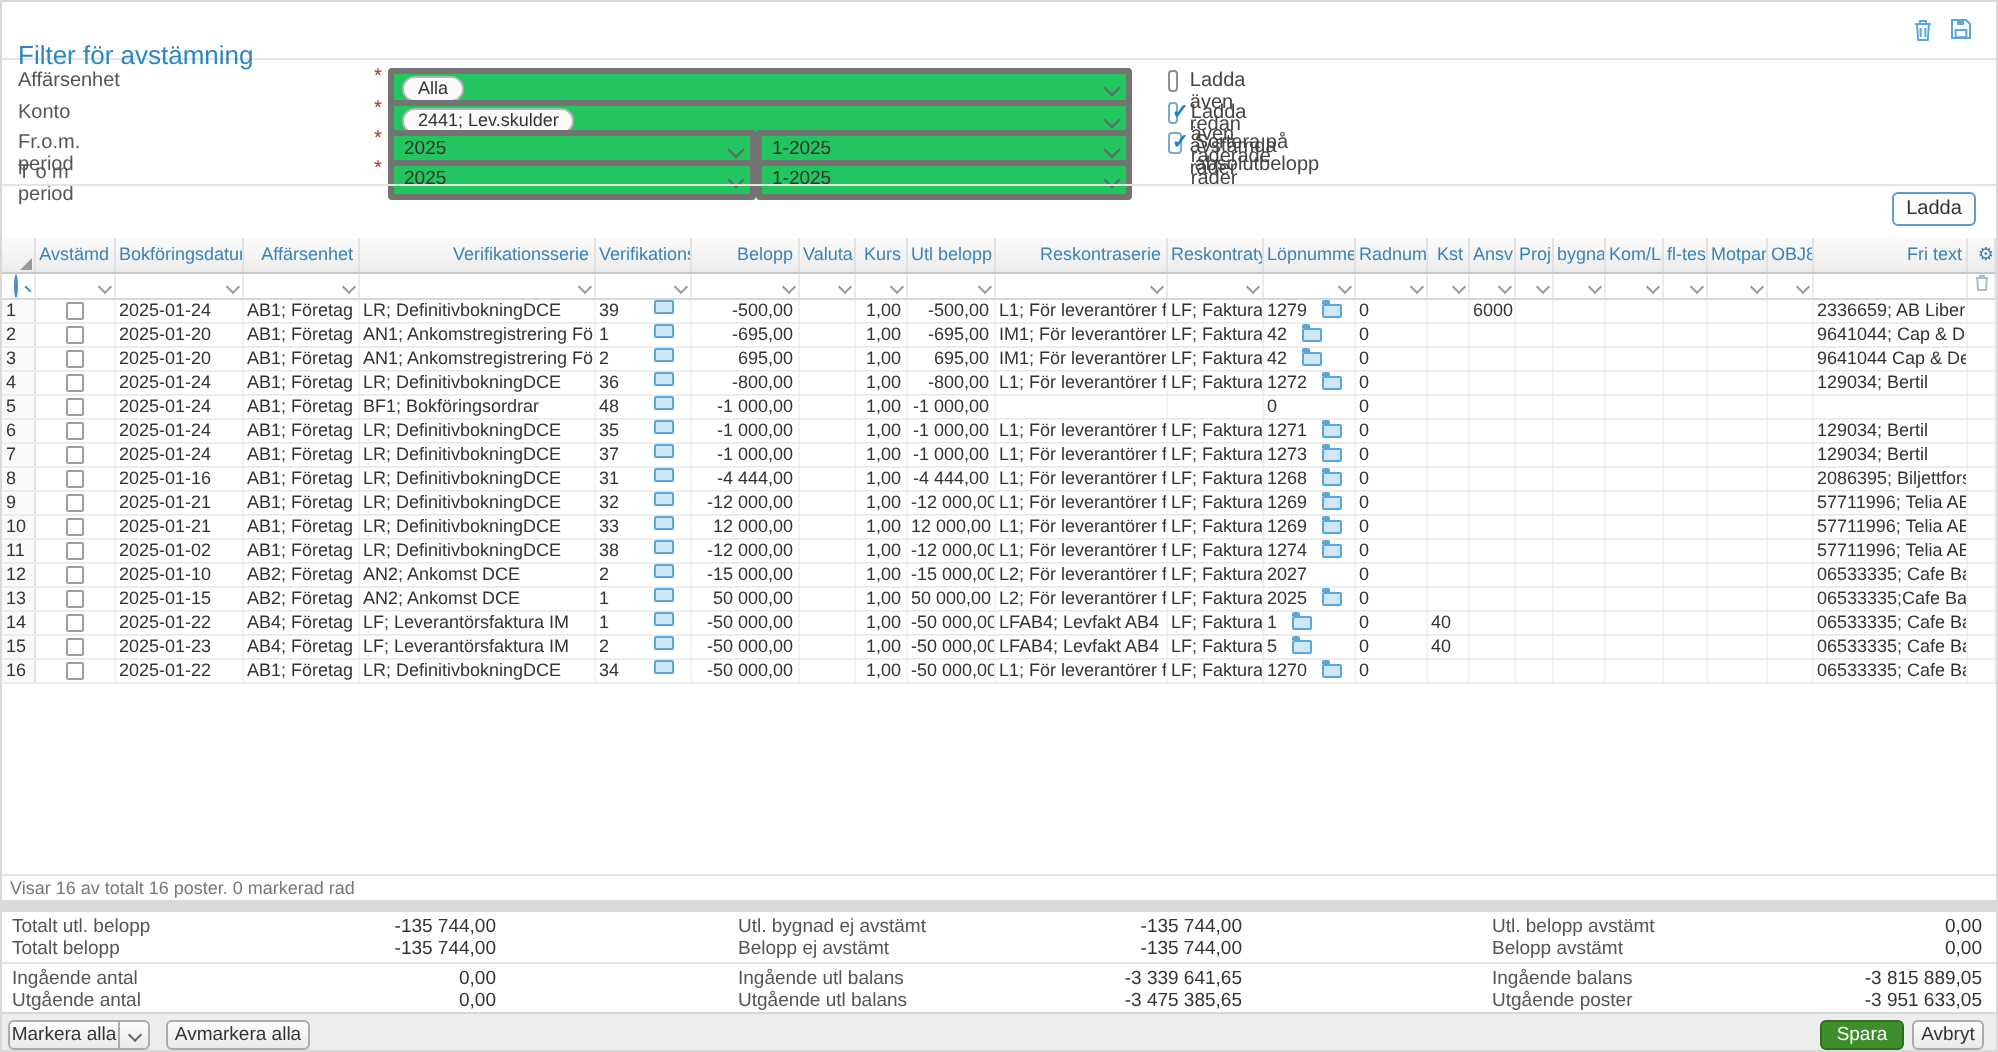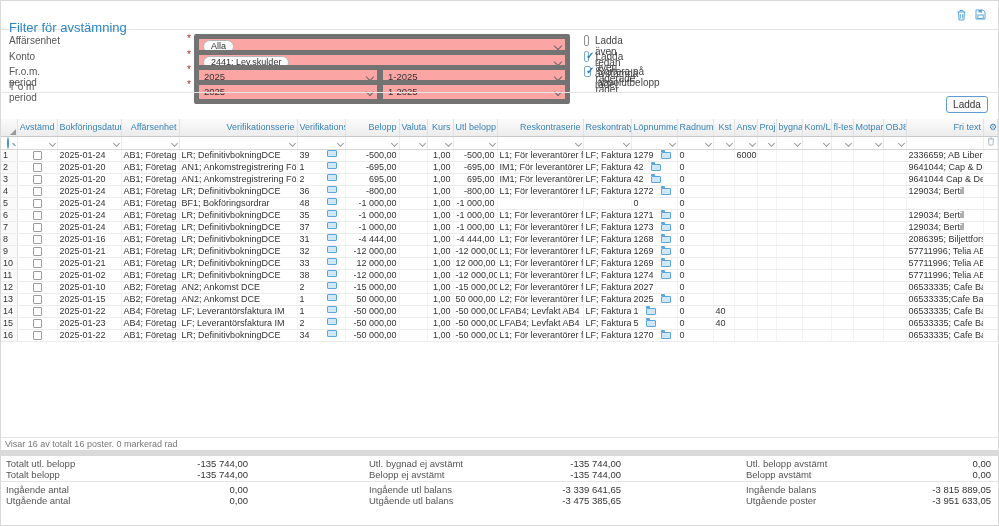--- a/index.html
+++ b/index.html
@@ -9,21 +9,21 @@
   
   .hdr{position:absolute;top:0;left:0;right:0;height:28px;border-bottom:1px solid #e4e4e4;}
   .hdr .title{position:absolute;left:8px;top:7px;font-size:13px;color:#2b86c5;margin-top:12px;}
   .hdr-icons{position:absolute;right:12px;top:8px;display:flex;gap:8px;}
   .hdr-icons svg{display:block;}
 
   
   .f-row{position:absolute;left:0;height:15px;font-size:10px;color:#555;}
   .f-label{position:absolute;left:8px;top:1px;}
   .req{position:absolute;left:186px;top:-1px;color:#b03020;font-size:10px;}
-  .combo{position:absolute;top:0;height:14px;border:5px solid #737373;border-radius:2px;background:#fca5a5;}
+  .combo{position:absolute;top:0;height:14px;border:3px solid #737373;border-radius:2px;background:#22c55e;}
   .combo .chev{position:absolute;right:4px;top:4px;}
   .combo .val{position:absolute;left:5px;top:1px;font-size:9.5px;color:#333;white-space:nowrap;}
   .chip{position:absolute;left:4px;top:1px;font-size:9px;color:#333;border:1px solid #b5b5b5;border-radius:8px;padding:0 7px;background:#fafafa;line-height:11px;white-space:nowrap;}
   .chev{display:inline-block;width:5px;height:5px;border-right:1px solid #666;border-bottom:1px solid #666;transform:rotate(45deg);}
   .fchk{position:absolute;left:583px;display:flex;align-items:flex-start;gap:6px;font-size:10px;color:#444;}
   .fcb{width:11px;height:11px;border:1px solid #8f8f8f;border-radius:2px;background:#fff;box-sizing:border-box;position:relative;}
   .fcb.checked{border-color:#7aa9cc;}
   .fcb.checked::after{content:'\2713';position:absolute;left:1px;top:-2px;color:#1d7fd0;font-size:10px;font-weight:bold;}
   .divider{position:absolute;left:0;right:0;height:0;border-top:1px solid #e5e5e5;}
   .btn{box-sizing:border-box;font-family:"Liberation Sans",sans-serif;font-size:10px;color:#333;background:linear-gradient(#fdfdfd,#e9e9e9);border:1px solid #ababab;border-radius:3px;text-align:center;cursor:default;padding:0;}
@@ -758,14 +758,21 @@
   </div>
   <div class="sumrow" style="top:494px;">
     <span class="l l1">Utgående antal</span>
       <span class="v v1">0,00</span>
     <span class="l l2">Utgående utl balans</span>
       <span class="v v2">-3 475 385,65</span>
     <span class="l l3">Utgående poster</span>
       <span class="v v3">-3 951 633,05</span>
   </div>
 
+  <div class="bbar">
+    <button class="btn btn-markera">Markera alla</button>
+    <button class="btn btn-markera-arrow"><span class="chev"></span></button>
+    <button class="btn btn-avmarkera">Avmarkera alla</button>
+    <button class="btn btn-spara">Spara</button>
+    <button class="btn btn-avbryt">Avbryt</button>
+  </div>
 
 </div>
 
 </body></html>

